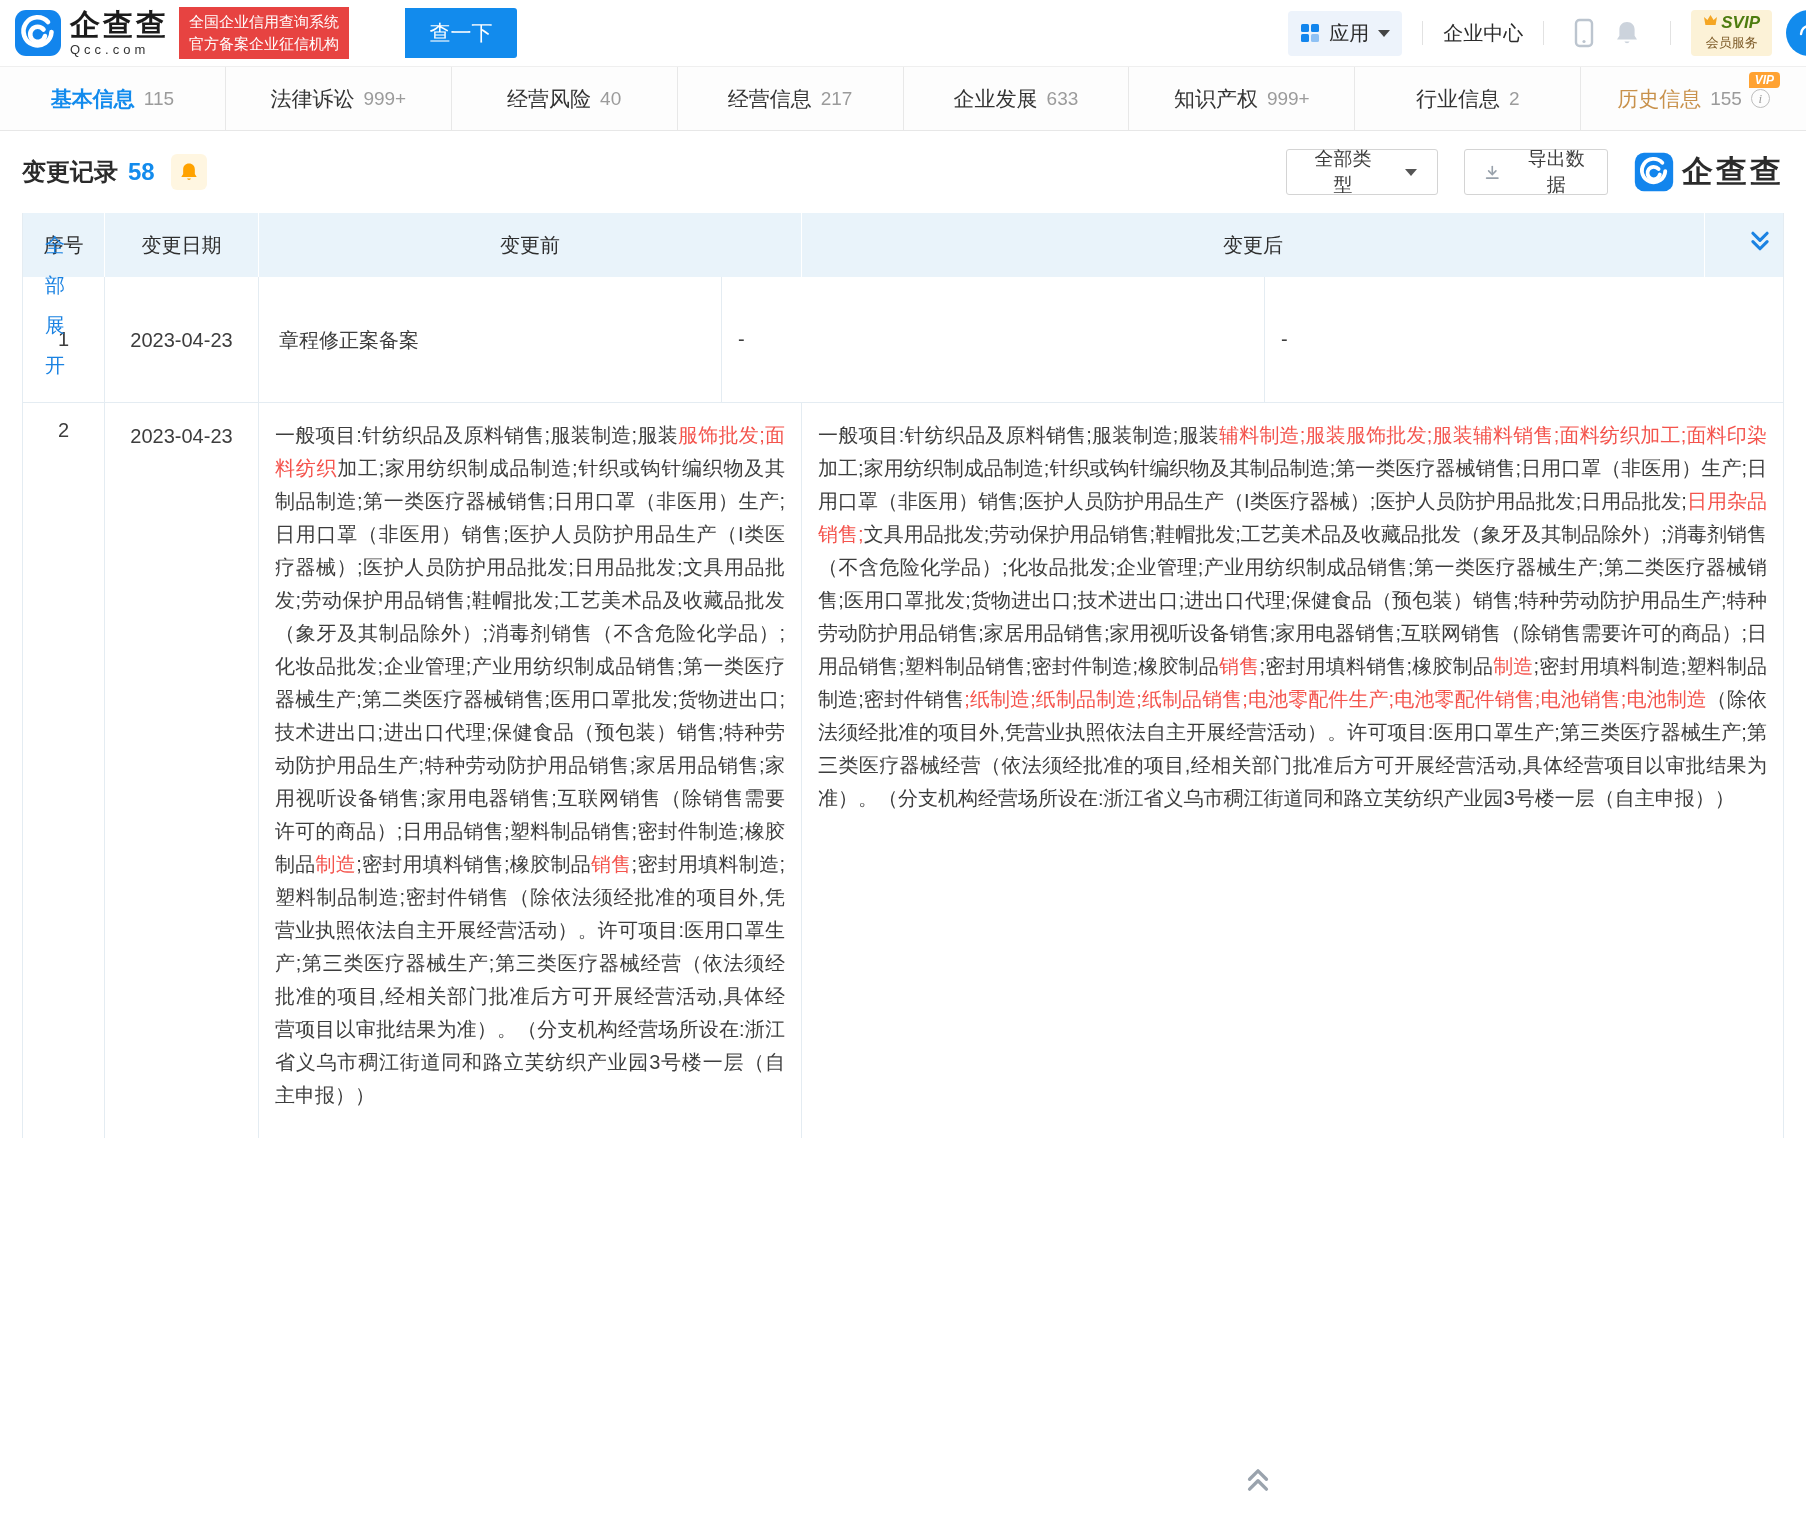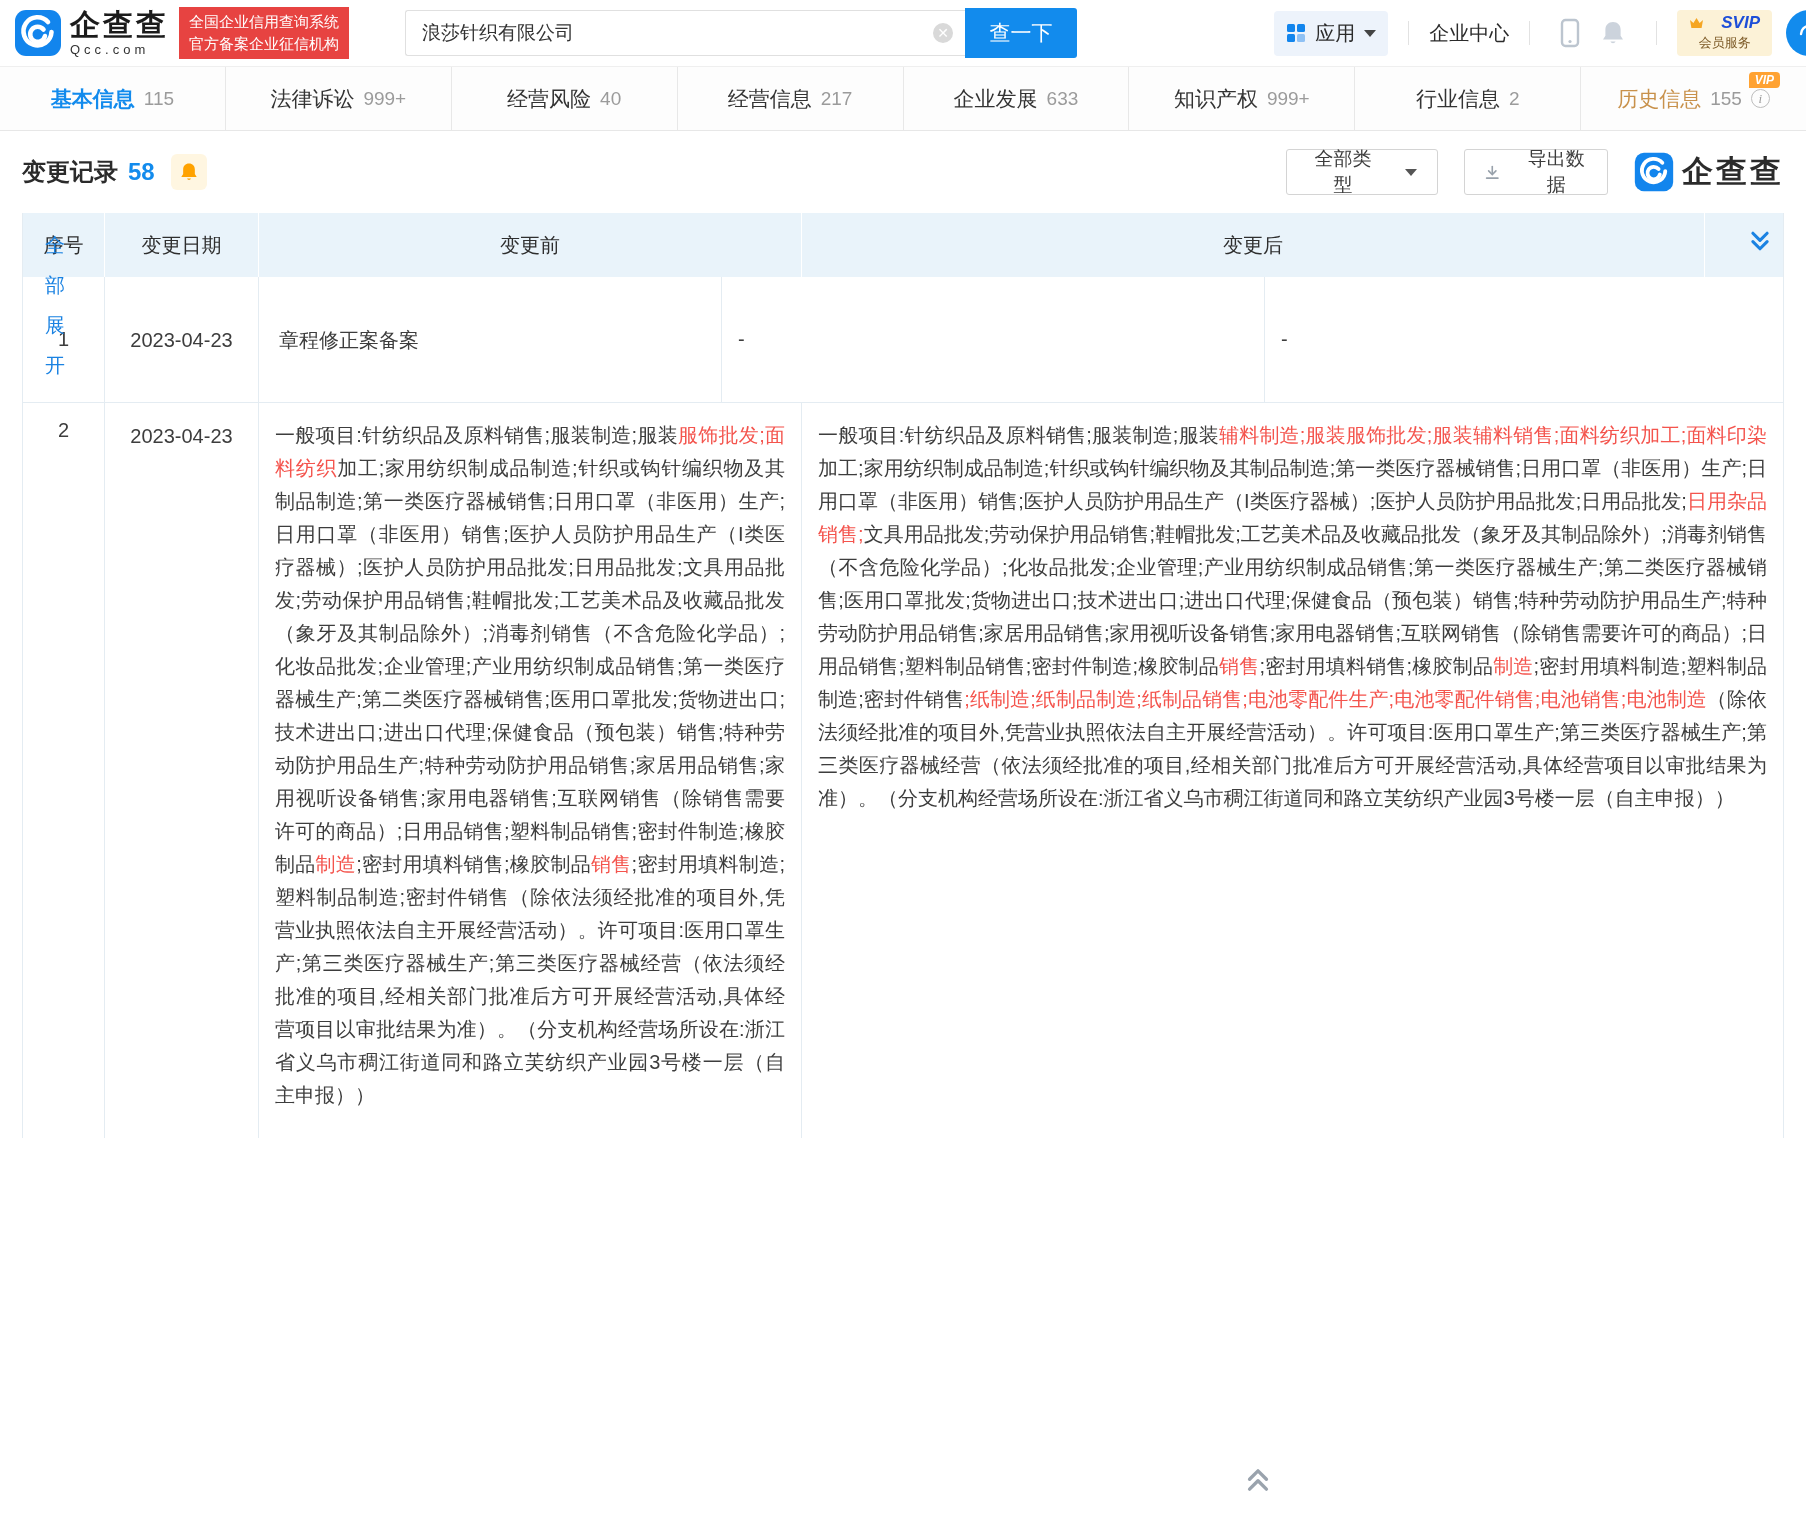--- a/index.html
+++ b/index.html
@@ -25,21 +25,21 @@
   .go-btn{height:50px;width:112px;background:var(--blue);color:#fff;font-size:21px;border:none;
     border-radius:0 3px 3px 0;cursor:pointer;font-family:inherit;}
   .hdr-right{margin-left:auto;display:flex;align-items:center;padding-right:0;}
   .apps-pill{display:flex;align-items:center;gap:9px;background:#edf3fb;border-radius:4px;padding:9px 12px;cursor:pointer;}
   .apps-pill .lbl{font-size:20px;color:#2b2b2b;}
   .caret{width:0;height:0;border-left:6px solid transparent;border-right:6px solid transparent;border-top:7px solid #444;}
   .vdiv{width:1px;height:24px;background:#e2e2e2;margin:0 20px;}
   .link-item{font-size:20px;color:#2b2b2b;cursor:pointer;white-space:nowrap;}
   .ic-btn{margin:0 10px;cursor:pointer;display:flex;align-items:center;}
   .svip{background:#fcf2d7;border-radius:4px;padding:4px 12px;text-align:center;cursor:pointer;line-height:18px;}
-  .svip .l1{font-size:17px;font-weight:800;font-style:italic;color:#1d4ed8;display:flex;align-items:center;gap:17px;justify-content:center;}
+  .svip .l1{font-size:17px;font-weight:800;font-style:italic;color:#4d7c0f;display:flex;align-items:flex-start;gap:3px;justify-content:center;}
   .svip .l2{font-size:13px;color:#7d5b28;margin-top:2px;}
   .half-avatar{width:46px;height:46px;border-radius:50%;background:var(--blue);margin-left:14px;margin-right:-26px;flex:none;
     display:flex;align-items:center;justify-content:center;}
   
   .tabs{display:flex;height:65px;border-top:1px solid #efefef;border-bottom:1px solid #e7e7e7;background:#fdfdfd;}
   .tab{flex:1;display:flex;align-items:center;justify-content:center;gap:9px;border-right:1px solid #e8e8e8;
     font-size:21px;cursor:pointer;position:relative;}
   .tab:last-child{border-right:none;}
   .tab .cnt{color:#9b9b9b;font-size:19px;}
   .tab.active .tlabel{color:var(--blue);font-weight:600;}
@@ -105,24 +105,20 @@
     <div class="logo-txt">
       <div class="cn">企查查</div>
       <div class="en">Qcc.com</div>
     </div>
   </div>
   <div class="gov-badge">
     <div>全国企业信用查询系统</div>
     <div>官方备案企业征信机构</div>
   </div>
   <div class="search-wrap">
-    <div class="search-box">
-      <input type="text" value="浪莎针织有限公司" style="">
-      <div class="clear-ic">✕</div>
-    </div>
     <button class="go-btn">查一下</button>
   </div>
   <div class="hdr-right">
     <div class="apps-pill">
       <svg width="20" height="20" viewBox="0 0 20 20">
         <rect x="1" y="1" width="8" height="8" rx="1.5" fill="#1285ed"></rect>
         <rect x="11" y="1" width="8" height="8" rx="1.5" fill="#1285ed"></rect>
         <rect x="1" y="11" width="8" height="8" rx="1.5" fill="#1285ed"></rect>
         <rect x="11" y="11" width="8" height="8" rx="1.5" fill="#8fc1f4"></rect>
       </svg>

